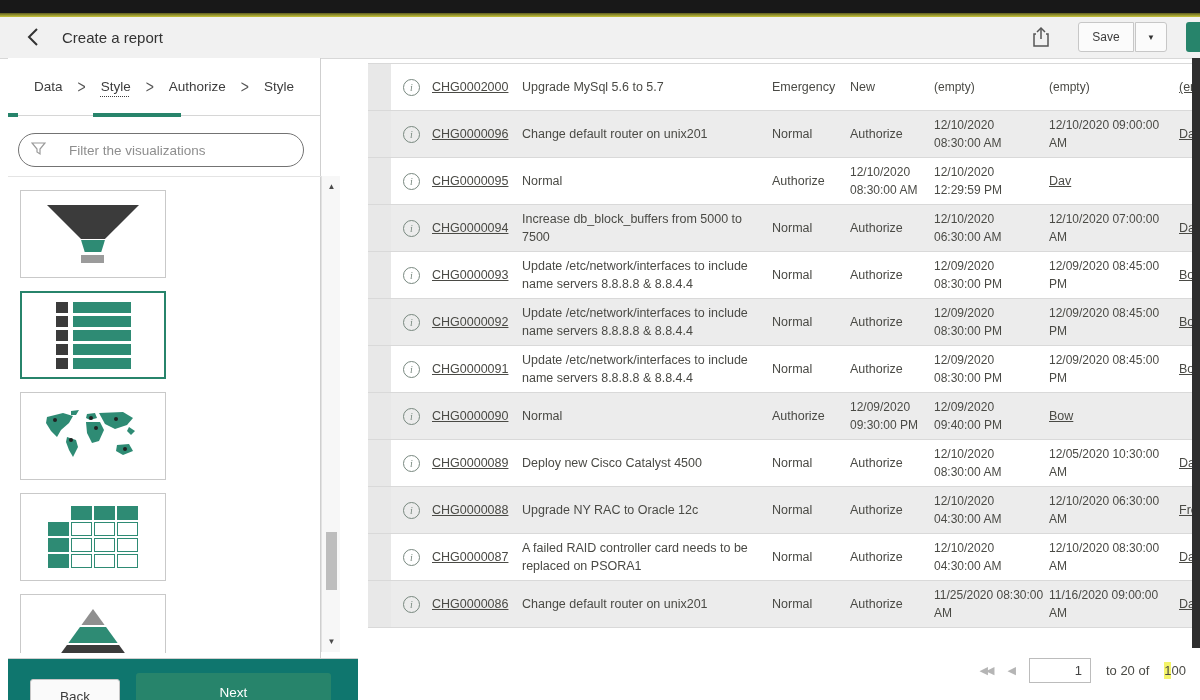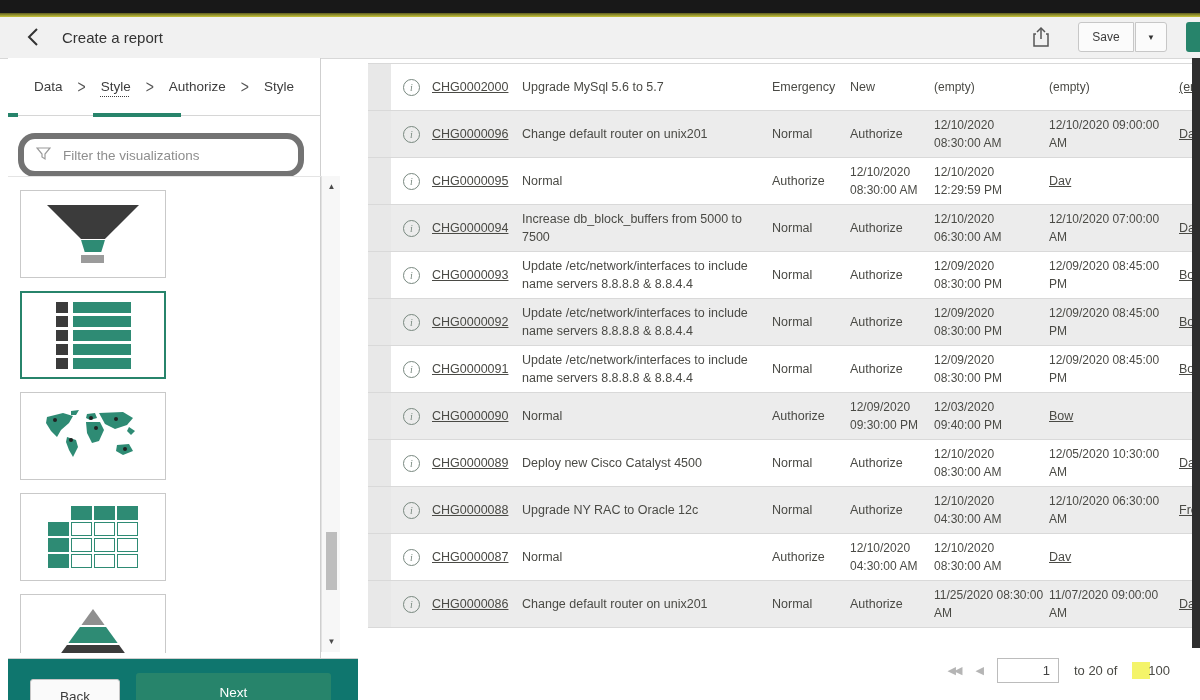--- a/index.html
+++ b/index.html
@@ -31,22 +31,22 @@
          border-right:1px solid #cfcfcf;box-sizing:border-box}
   .stepper{position:relative;height:57px;display:flex;align-items:center;
            padding:0 26px;justify-content:space-between;border-bottom:1px solid #d6d6d6;
            font-size:13.5px;color:#3d3d3d}
   .step{cursor:pointer}
   .step.active{text-decoration:underline dotted 1px;text-underline-offset:5px}
   .stepchev{color:#555;font-size:14px;transform:scaleY(1.25);display:inline-block}
   .activebar{position:absolute;left:85px;bottom:-2px;width:88px;height:4px;background:#27846b}
   .edgebar{position:absolute;left:0;bottom:-2px;width:10px;height:4px;background:#27846b}
 
-  .filterwrap{margin:17px 16px 0 10px;height:33px;border:6px solid #737373;border-radius:17px;
-              display:flex;align-items:center;padding:16px 12px;gap:10px;box-sizing:border-box;background:#fff}
+  .filterwrap{margin:17px 16px 0 10px;height:33px;border:1px solid #737373;border-radius:17px;
+              display:flex;align-items:center;padding:16px 12px;gap:21px;box-sizing:border-box;background:#fff}
   .filterinput{border:none;outline:none;font-size:13.5px;color:#444;flex:1;background:transparent;
                font-family:inherit}
   .filterinput::placeholder{color:#8e8e8e}
 
   .vizlist{position:absolute;left:0;top:118px;width:313px;height:476px;overflow:hidden;
            border-top:1px solid #e4e4e4}
   .thumb{width:146px;height:88px;border:1px solid #c9c9c9;background:#fff;display:flex;
          align-items:center;justify-content:center;margin:0 0 13px 12px;box-sizing:border-box;
          cursor:pointer}
   .thumb:first-child{margin-top:13px}
@@ -108,21 +108,21 @@
 
   .strip{position:absolute;left:1192px;top:58px;width:8px;height:590px;background:#2e2e2e;z-index:4}
 
   .pag{position:absolute;left:368px;top:650px;width:824px;height:40px;display:flex;
        align-items:center;justify-content:flex-end;gap:15px;padding-right:6px;
        box-sizing:border-box;font-size:13px;color:#4a4a45}
   .pgbtn{color:#b5b5b5;font-size:11px;background:none;border:none;padding:0;cursor:default;
          letter-spacing:-2px}
   .pageinput{width:62px;height:25px;border:1px solid #bcbcbc;text-align:right;padding-right:8px;
              font-size:13px;color:#444;font-family:inherit;box-sizing:border-box}
-  .totalhl{background:linear-gradient(90deg,#f4f46a 0 34%,transparent 34%);padding:1px 16px}
+  .totalhl{background:linear-gradient(90deg,#f4f46a 0 34%,transparent 34%);padding:1px 0}
 </style>
 </head>
 <body>
 
 <div class="topblack"></div>
 <div class="topline"></div>
 <div class="header">
   <button class="backbtn" title="">
     <svg width="16" height="20" viewBox="0 0 16 20">
         <polyline points="12,2 4,10 12,18" fill="none" stroke="#333" stroke-width="2"></polyline>
@@ -351,21 +351,21 @@
   </div>
   <div class="trow">
     <div class="gutter"></div>
     <div>
         <button class="infoi">i</button>
       </div>
     <a class="num">CHG0000090</a>
     <div>Normal</div>
     <div>Authorize</div>
     <div class="dt">12/09/2020 09:30:00 PM</div>
-    <div class="dt">12/03/2020 09:40:00 PM</div>
+    <div class="dt">12/09/2020 09:40:00 PM</div>
     <a class="nameln">Bow</a>
   </div>
   <div class="trow">
     <div class="gutter"></div>
     <div>
         <button class="infoi">i</button>
       </div>
     <a class="num">CHG0000089</a>
     <div class="desc">Deploy new Cisco Catalyst 4500</div>
     <div>Normal</div>
@@ -386,37 +386,38 @@
     <div class="dt">12/10/2020 04:30:00 AM</div>
     <div class="dt">12/10/2020 06:30:00 AM</div>
     <a class="nameln">Fre</a>
   </div>
   <div class="trow">
     <div class="gutter"></div>
     <div>
         <button class="infoi">i</button>
       </div>
     <a class="num">CHG0000087</a>
+    <div class="desc">A failed RAID controller card needs to be replaced on PSORA1</div>
     <div>Normal</div>
     <div>Authorize</div>
     <div class="dt">12/10/2020 04:30:00 AM</div>
     <div class="dt">12/10/2020 08:30:00 AM</div>
     <a class="nameln">Dav</a>
   </div>
   <div class="trow">
     <div class="gutter"></div>
     <div>
         <button class="infoi">i</button>
       </div>
     <a class="num">CHG0000086</a>
     <div class="desc">Change default router on unix201</div>
     <div>Normal</div>
     <div>Authorize</div>
     <div class="dt">11/25/2020 08:30:00 AM</div>
-    <div class="dt">11/07/2020 09:00:00 AM</div>
+    <div class="dt">11/16/2020 09:00:00 AM</div>
     <a class="nameln">Dav</a>
   </div>
 </div>
 
 <div class="strip"></div>
 
 <div class="pag">
   <button class="pgbtn">◀◀</button>
   <button class="pgbtn">◀</button>
   <input class="pageinput" value="1" style="">

